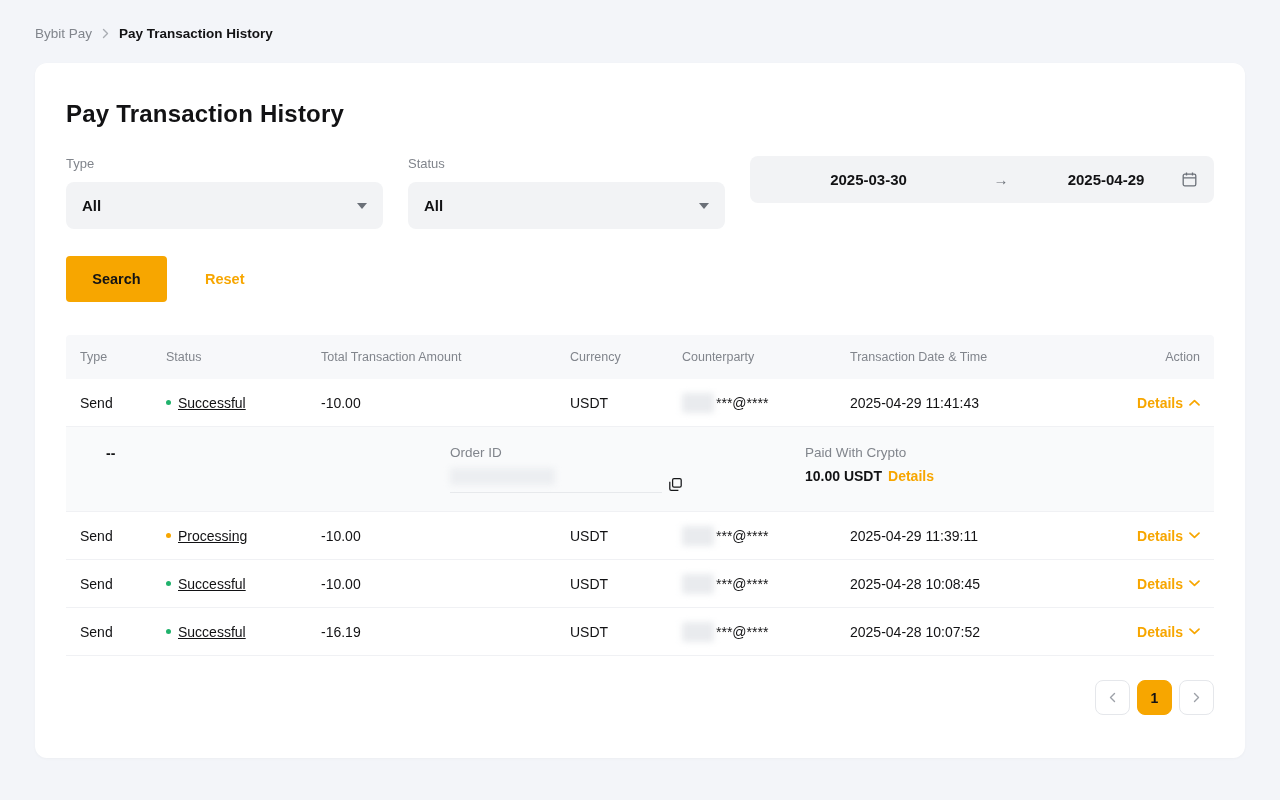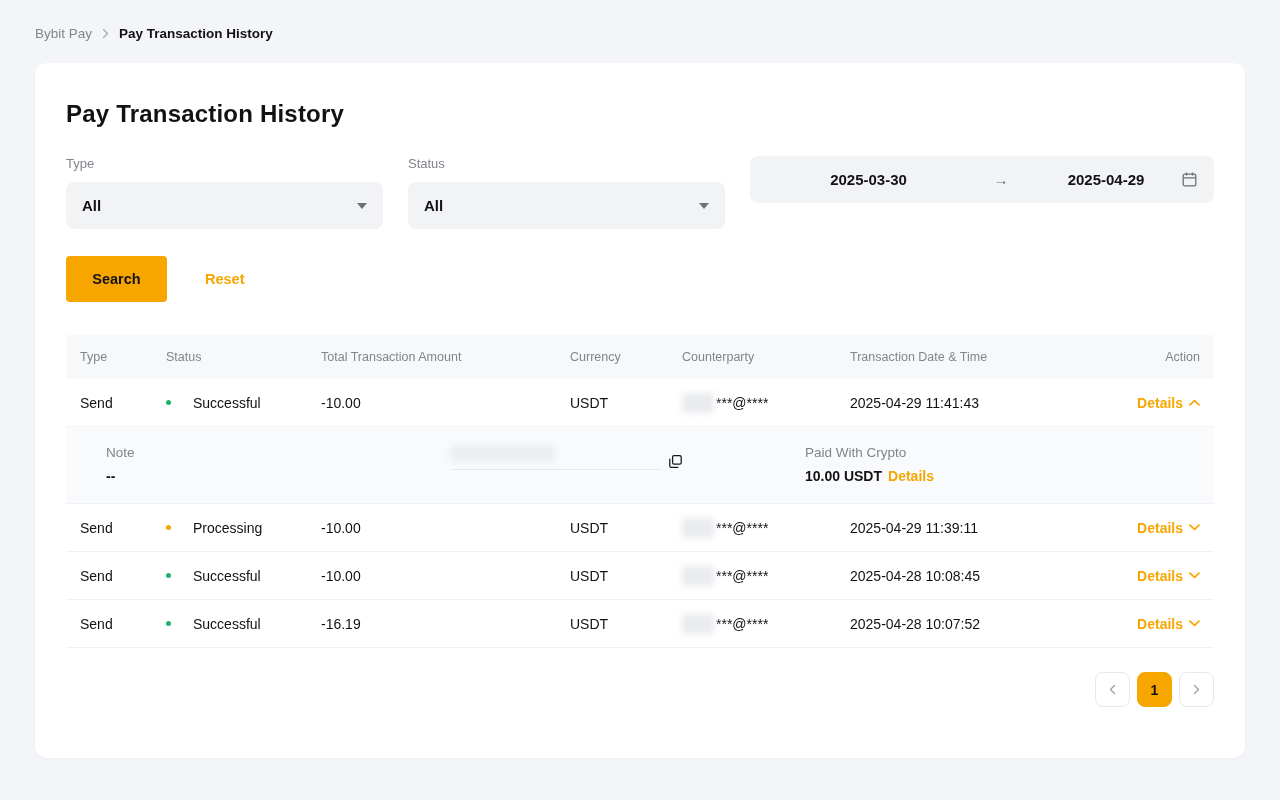--- a/index.html
+++ b/index.html
@@ -69,21 +69,21 @@
   .tgrid {
     display: grid;
     grid-template-columns: 86px 155px 249px 112px 168px 1fr 110px;
     align-items: center; padding: 0 14px;
   }
   .thead { height: 44px; background: #f7f8fa; border-radius: 4px 4px 0 0; }
   .th { font-size: 12.5px; color: #81858c; font-weight: 400; }
   .th:last-child, .td-action { text-align: right; }
   .trow { height: 48px; border-bottom: 1px solid #f0f1f4; font-size: 14px; }
   .td { font-weight: 500; color: #121214; }
-  .td-status { display: flex; align-items: center; gap: 22px; font-weight: 400; }
+  .td-status { display: flex; align-items: center; gap: 7px; font-weight: 400; text-decoration: underline; }
   .status-dot { width: 5px; height: 5px; border-radius: 50%; display: inline-block; }
   .td-counterparty { display: flex; align-items: center; }
   .blur-blob {
     display: inline-block; width: 32px; height: 20px; margin-right: 2px;
     background: #e9ebee; filter: blur(3px); border-radius: 2px;
   }
   .details-link {
     color: #f7a600; font-weight: 700; font-size: 14px; cursor: pointer;
     display: inline-flex; align-items: center; gap: 6px; text-decoration: none;
   }
@@ -201,24 +201,24 @@
                 <span>Details</span>
                 <span style="display: inline-flex;">
                   <svg width="11" height="7" viewBox="0 0 11 7" style="transform:rotate(180deg);">
                     <path d="M1 1.2 L5.5 5.4 L10 1.2" fill="none" stroke="#f7a600" stroke-width="1.7" stroke-linecap="round" stroke-linejoin="round"></path>
                   </svg>
                 </span>
               </a></span>
           </div>
           <div class="expanded">
             <div>
-              <div class="exp-label">Note</div>
               <div class="exp-value">--</div>
             </div>
             <div>
+              <div class="exp-label">Order ID</div>
               <div class="orderid-row">
                 <span class="orderid-line"><span class="orderid-blur"></span></span>
                 <span class="copy-icon">
                   <svg width="15" height="15" viewBox="0 0 15 15" fill="none" stroke="#17181a" stroke-width="1.25" stroke-linejoin="round">
                     <rect x="4.6" y="1.6" width="8.6" height="8.6" rx="1.4"></rect>
                     <path d="M10.4 13.4 H3.2 A1.4 1.4 0 0 1 1.8 12 V4.8"></path>
                   </svg>
                 </span>
               </div>
             </div>

